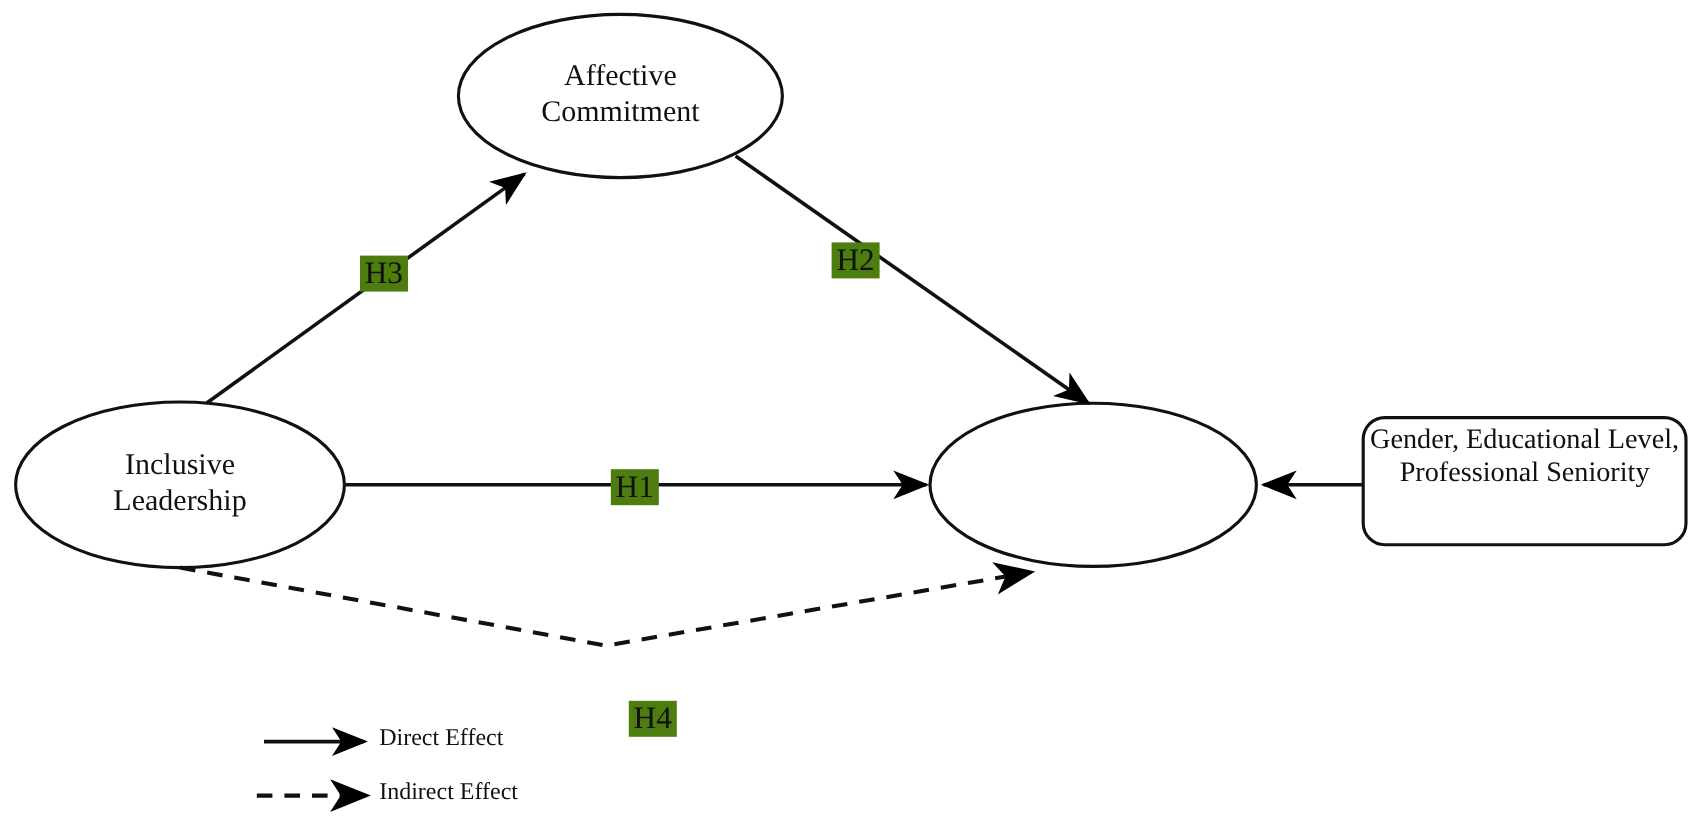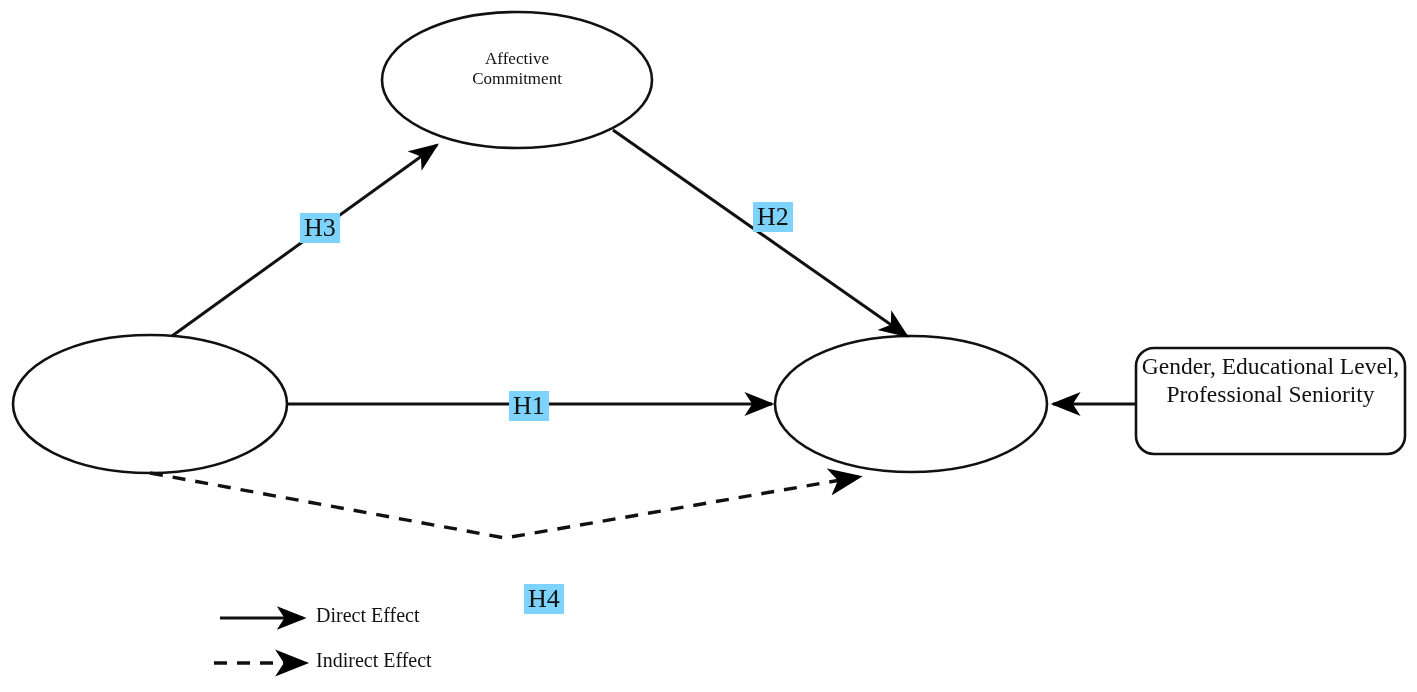--- a/index.html
+++ b/index.html
@@ -22,28 +22,28 @@
     position: absolute;
     left: 0;
     top: 0;
     width: 1417px;
     height: 692px;
   }
   .node-label {
     position: absolute;
     text-align: center;
     line-height: 1.18;
-    font-size: 17px;
+    font-size: 25px;
     color: #111111;
     white-space: pre-line;
     pointer-events: none;
   }
   .edge-label {
     position: absolute;
-    background: #7dd3fc;
+    background: #4d7c0f;
     font-size: 26px;
     line-height: 1;
     padding: 2px 4px;
     color: #111111;
     text-align: left;
   }
   .ctrl-box-text {
     position: absolute;
     text-align: center;
     font-size: 23.5px;
@@ -104,29 +104,31 @@
     <line x1="1136" y1="404" x2="1053" y2="404" stroke="#111111" stroke-width="3" marker-end="url(#arrowSolid)"></line>
 
     <line x1="220" y1="618" x2="303" y2="618" stroke="#111111" stroke-width="3" marker-end="url(#arrowLegend)"></line>
 
     <line x1="214" y1="663" x2="305" y2="663" stroke="#111111" stroke-width="3.4" stroke-dasharray="13 10" marker-end="url(#arrowLegend)"></line>
   </svg>
 
   <div class="node-label" style="left:367px; top:49px; width:300px;">Affective
 Commitment</div>
 
+  <div class="node-label" style="left:0px; top:373px; width:300px;">Inclusive
+Leadership</div>
 
 
   <div class="ctrl-box-text" style="left:1139px; top:352px; width:263px;">
     <span class="ctrl-body">Gender, Educational Level, Professional Seniority</span>
   </div>
 
   <div class="edge-label" style="left:300px; top:213px;">H3</div>
 
-  <div class="edge-label" style="left:753px; top:202px;">H2</div>
+  <div class="edge-label" style="left:693px; top:202px;">H2</div>
 
   <div class="edge-label" style="left:485px; top:391px;margin-left:24px;">H1</div>
 
   <div class="edge-label" style="left:524px; top:536px;margin-top:48px;">H4</div>
 
   <div class="legend-label" style="left:316px; top:605px;">Direct Effect</div>
 
   <div class="legend-label" style="left:316px; top:650px;">Indirect Effect</div>
 
 </div>

